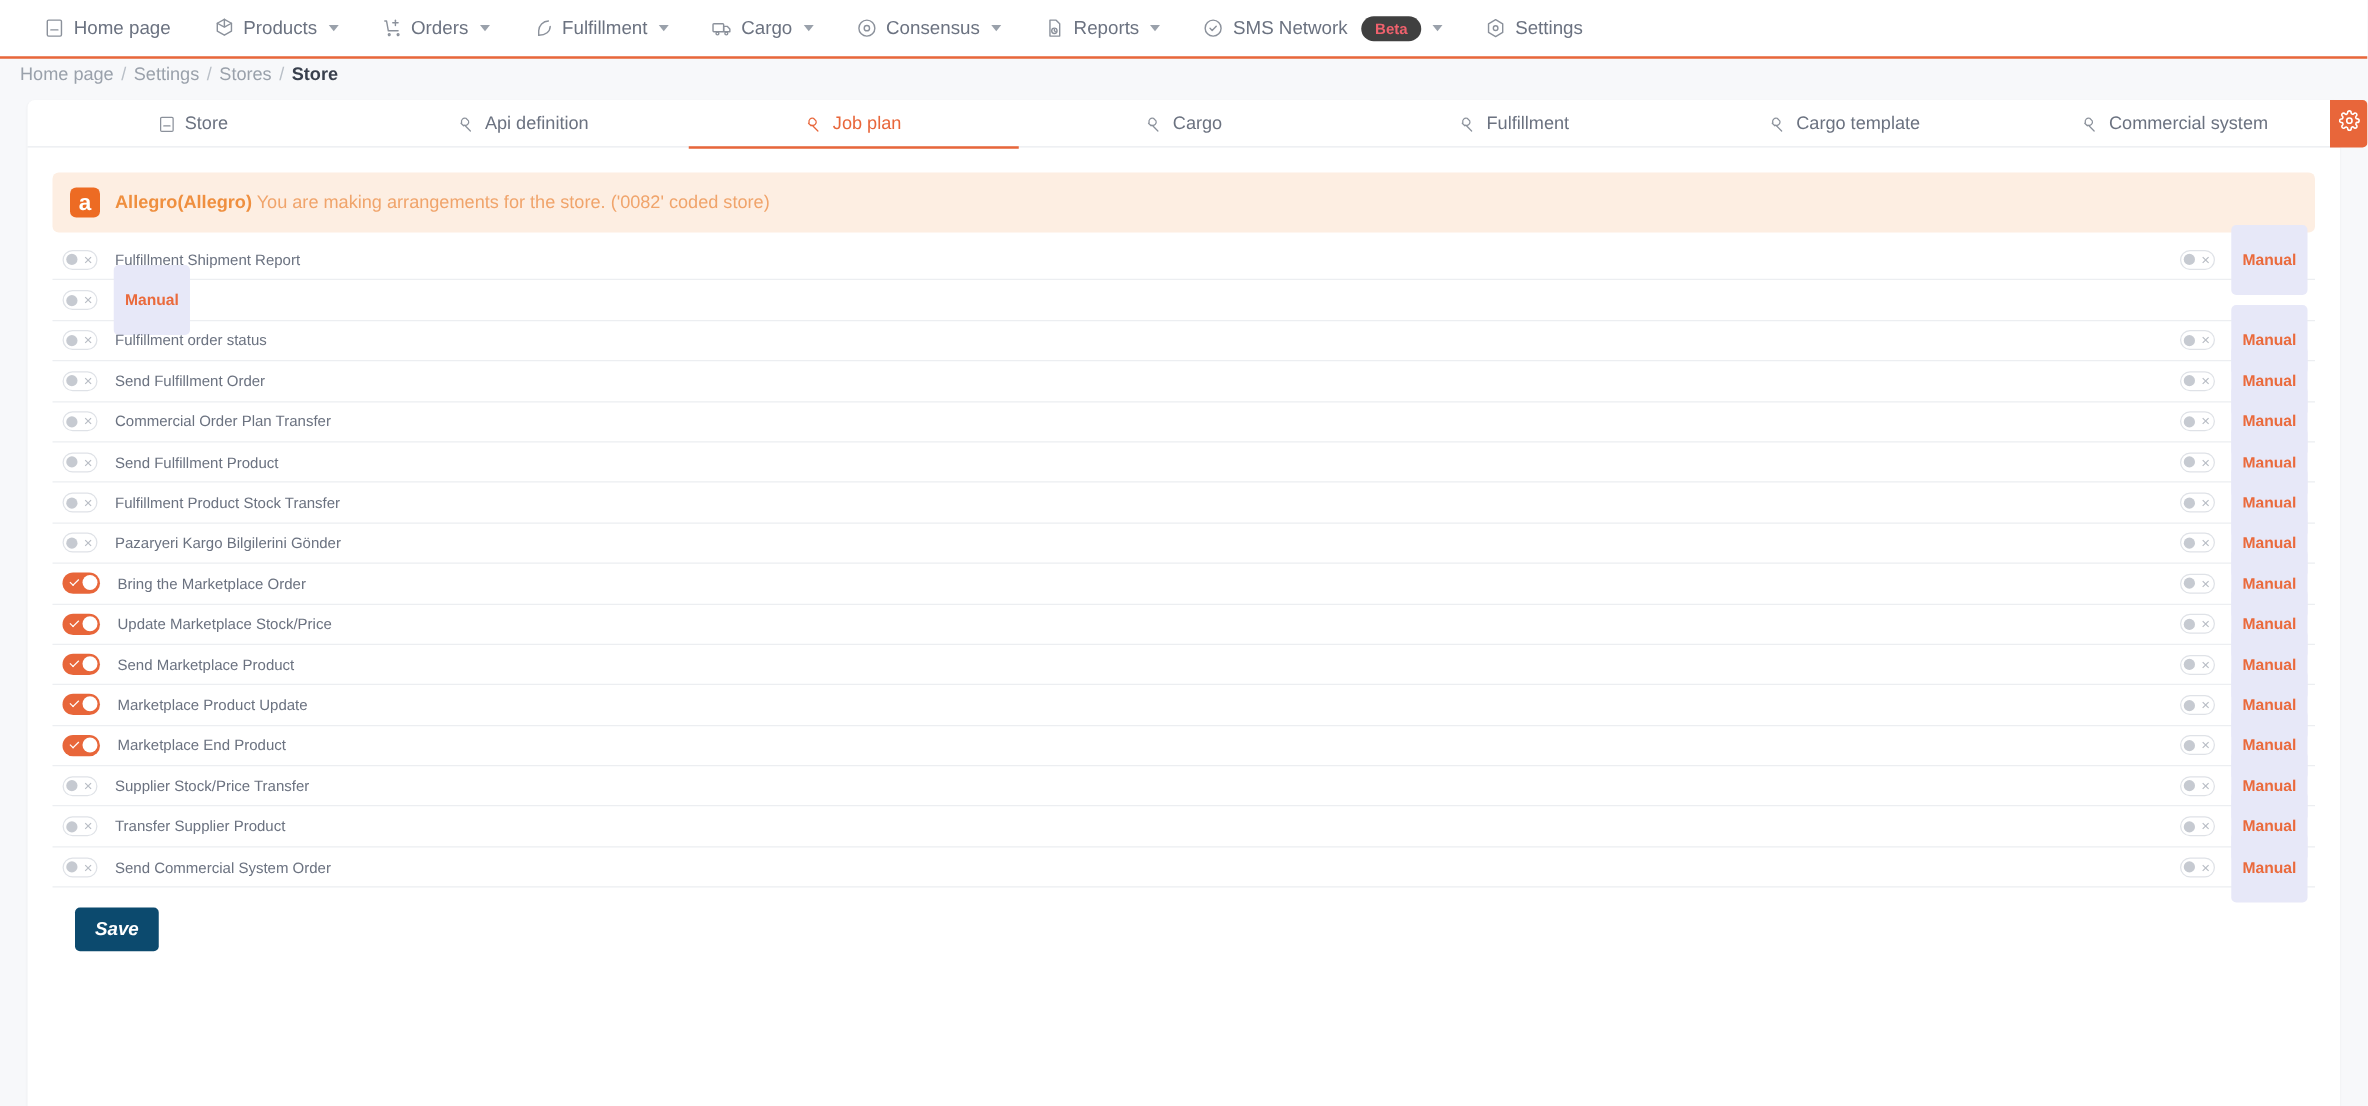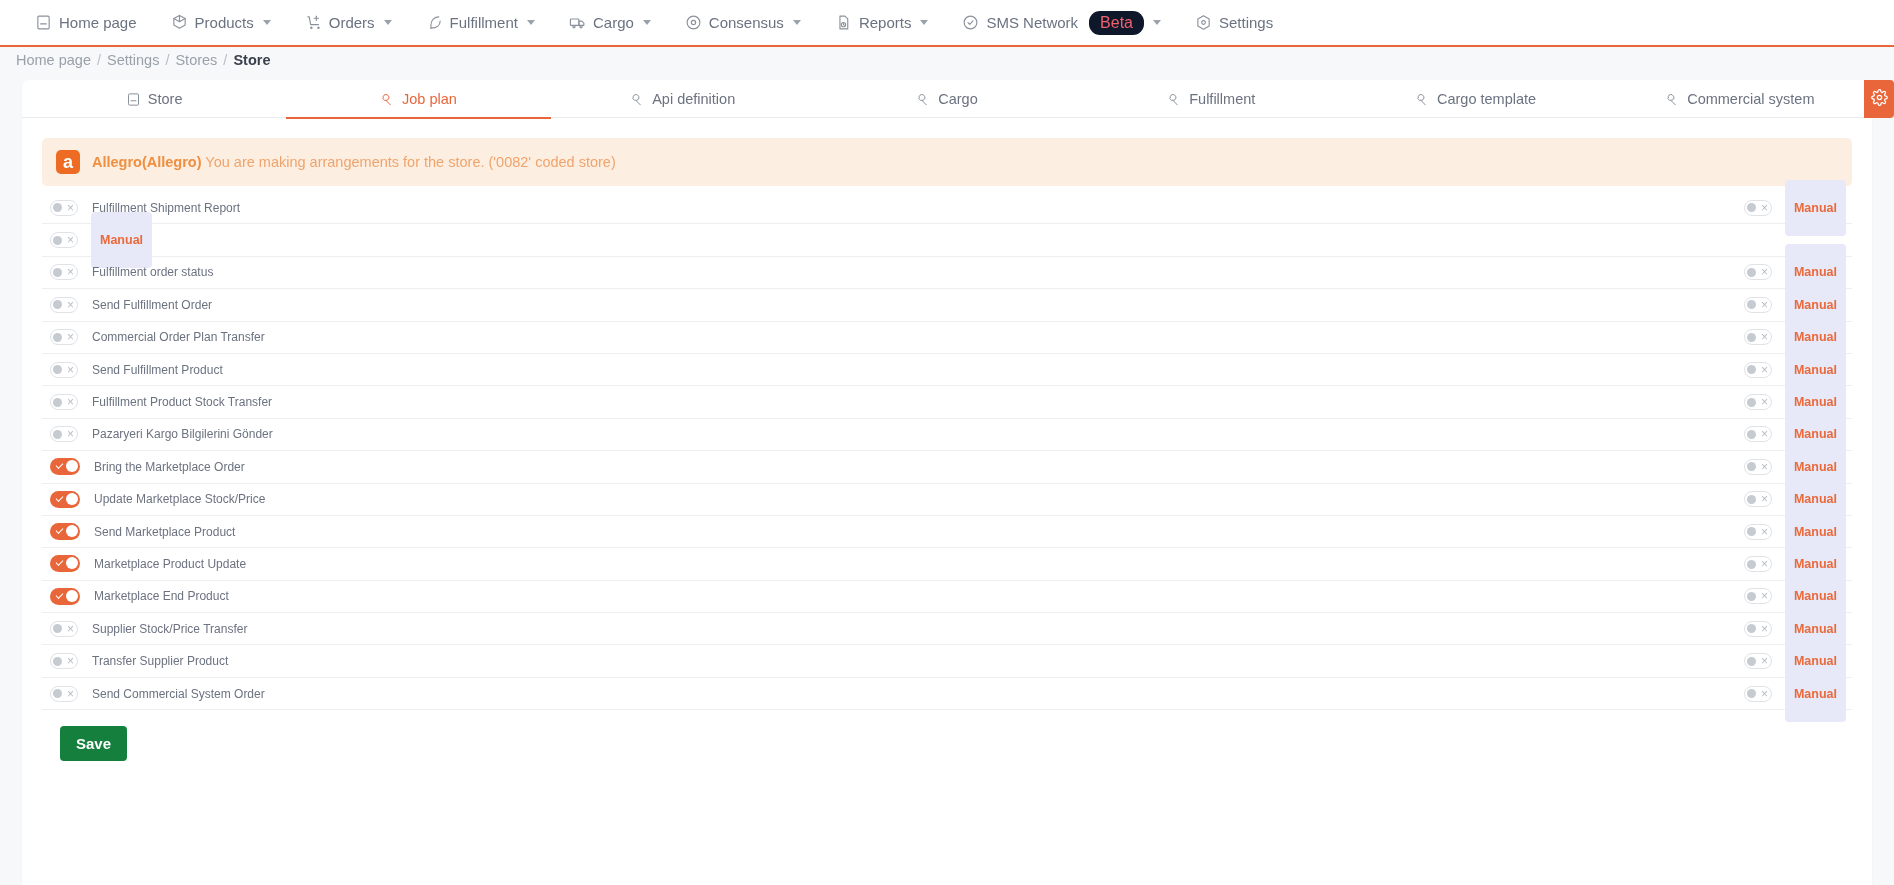--- a/index.html
+++ b/index.html
@@ -35,24 +35,24 @@
   .nav-item .nav-ico svg { display: block; }
   .caret {
     width: 0; height: 0;
     border-left: 4px solid transparent;
     border-right: 4px solid transparent;
     border-top: 5px solid #9aa1ab;
     margin-left: 2px;
     flex: none;
   }
   .beta-badge {
-    background: #0f172a;
+    background: #404040;
     color: #f0616d;
-    font-size: 16px;
-    font-weight: normal;
+    font-size: 12px;
+    font-weight: bold;
     border-radius: 11px;
     padding: 3px 11px;
     margin-left: 4px;
   }
 
   
   .crumb-wrap {
     border-top: 2px solid #e8663a;
     background: #f7f8fa;
     height: 27px;
@@ -215,29 +215,30 @@
     color: #ea6a3c;
     font-size: 12.5px;
     font-weight: bold;
     border-radius: 4px;
     padding: 21px 9px;
     cursor: pointer;
   }
 
   .save-btn {
     margin: 16px 0 0 38px;
-    background: #15803d;
+    background: #0c4a6e;
     color: #ffffff;
     font-size: 15px;
     font-weight: bold;
     border: none;
     border-radius: 4px;
     padding: 9px 16px;
     cursor: pointer;
     font-family: "Liberation Sans", sans-serif;
+    font-style: italic;
   }
 </style>
 </head>
 <body>
 
 <div class="topnav" id="topnav">
     <div class="nav-item">
       <span class="nav-ico">
         <svg width="17" height="17" viewBox="0 0 24 24" fill="none" stroke="#8b919b" stroke-width="1.6" stroke-linecap="round" stroke-linejoin="round">
           <path d="M4 4.5a1.5 1.5 0 0 1 1.5-1.5h13A1.5 1.5 0 0 1 20 4.5v15a1.5 1.5 0 0 1-1.5 1.5h-13A1.5 1.5 0 0 1 4 19.5z"></path>
@@ -350,33 +351,33 @@
 <div class="card">
 
   <div class="tabs" id="tabbar">
       <div class="tab">
         <span class="tico"><svg width="15" height="15" viewBox="0 0 24 24" fill="none" stroke="#8b919b" stroke-width="1.6" stroke-linecap="round" stroke-linejoin="round">
             <path d="M4 4.5a1.5 1.5 0 0 1 1.5-1.5h13A1.5 1.5 0 0 1 20 4.5v15a1.5 1.5 0 0 1-1.5 1.5h-13A1.5 1.5 0 0 1 4 19.5z"></path>
             <path d="M8 14h8"></path>
           </svg></span>
         <span>Store</span>
       </div>
+      <div class="tab">
+        <span class="tico"><svg width="15" height="15" viewBox="0 0 24 24" fill="none" stroke="#8b919b" stroke-width="1.6" stroke-linecap="round" stroke-linejoin="round">
+            <path d="M10.8 4.2a4.3 4.3 0 0 0-5.5 5.5l-.8.8 3.3 3.3.8-.8a4.3 4.3 0 0 0 5.5-5.5z"></path>
+            <path d="M9.5 13.5l7 7"></path>
+          </svg></span>
+        <span>Api definition</span>
+      </div>
       <div class="tab active">
         <span class="tico"><svg width="15" height="15" viewBox="0 0 24 24" fill="none" stroke="#e8663a" stroke-width="1.6" stroke-linecap="round" stroke-linejoin="round">
             <path d="M10.8 4.2a4.3 4.3 0 0 0-5.5 5.5l-.8.8 3.3 3.3.8-.8a4.3 4.3 0 0 0 5.5-5.5z"></path>
             <path d="M9.5 13.5l7 7"></path>
           </svg></span>
         <span>Job plan</span>
-      </div>
-      <div class="tab">
-        <span class="tico"><svg width="15" height="15" viewBox="0 0 24 24" fill="none" stroke="#8b919b" stroke-width="1.6" stroke-linecap="round" stroke-linejoin="round">
-            <path d="M10.8 4.2a4.3 4.3 0 0 0-5.5 5.5l-.8.8 3.3 3.3.8-.8a4.3 4.3 0 0 0 5.5-5.5z"></path>
-            <path d="M9.5 13.5l7 7"></path>
-          </svg></span>
-        <span>Api definition</span>
       </div>
       <div class="tab">
         <span class="tico"><svg width="15" height="15" viewBox="0 0 24 24" fill="none" stroke="#8b919b" stroke-width="1.6" stroke-linecap="round" stroke-linejoin="round">
             <path d="M10.8 4.2a4.3 4.3 0 0 0-5.5 5.5l-.8.8 3.3 3.3.8-.8a4.3 4.3 0 0 0 5.5-5.5z"></path>
             <path d="M9.5 13.5l7 7"></path>
           </svg></span>
         <span>Cargo</span>
       </div>
       <div class="tab">
         <span class="tico"><svg width="15" height="15" viewBox="0 0 24 24" fill="none" stroke="#8b919b" stroke-width="1.6" stroke-linecap="round" stroke-linejoin="round">

